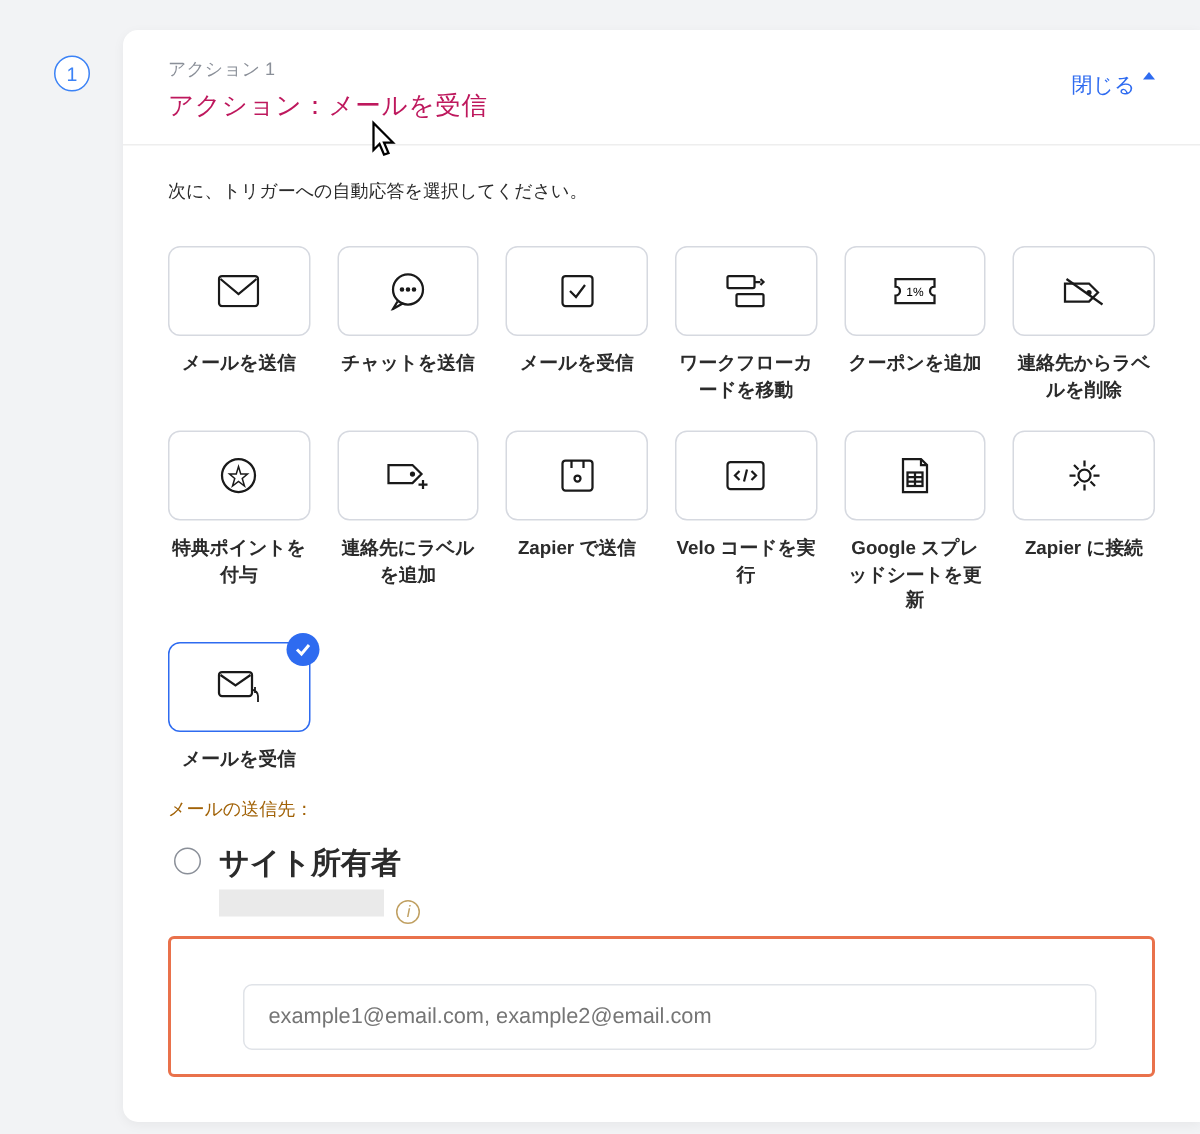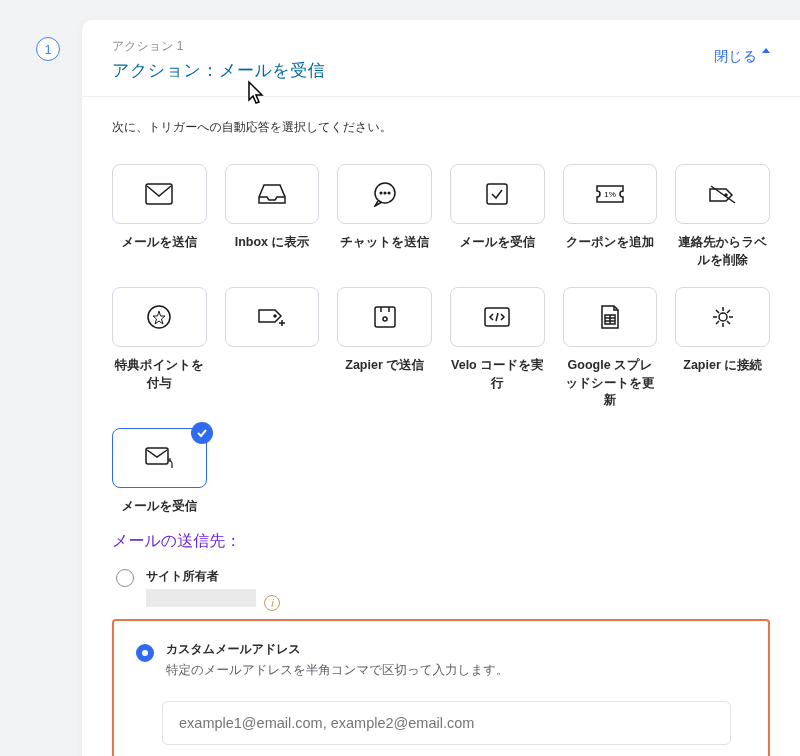--- a/index.html
+++ b/index.html
@@ -42,21 +42,21 @@
     position: relative;
   }
   .card-header .titles { }
   .card-header .sub {
     font-size: 12px;
     color: #8a8f98;
     margin-bottom: 4px;
   }
   .card-header .title {
     font-size: 17px;
-    color: #0369a1;
+    color: #be185d;
     letter-spacing: 0.5px;
   }
   .close-link {
     color: #2e6bf0;
     font-size: 14px;
     display:flex;
     align-items:flex-start;
     gap: 5px;
     cursor: pointer;
     margin-top: 10px;
@@ -116,22 +116,22 @@
   .tile.selected .tile-check { display:flex; }
   .tile-label {
     font-size: 12.5px;
     color:#2b2b2b;
     font-weight:600;
     line-height:1.4;
   }
   .tile-box svg { stroke:#1a1a1a; }
 
   .section-label {
-    font-size: 16px;
-    color:#6d28d9;
+    font-size: 12px;
+    color:#a16207;
     margin-bottom: 14px;
     font-family: Liberation Serif, serif;
   }
   .radio-row {
     display:flex;
     align-items:flex-start;
     gap: 12px;
     margin: 6px 0 6px 4px;
   }
   .radio {
@@ -139,21 +139,21 @@
     height:18px;
     border:1.5px solid #8a8f98;
     border-radius:50%;
     flex-shrink:0;
     margin-top:3px;
     display:flex;align-items:center;justify-content:center;
     cursor:pointer;
   }
   .radio.checked { border:6px solid #2e6bf0; }
   .radio-text {
-    font-size: 12px;
+    font-size: 20px;
     font-weight:600;
     color:#2b2b2b;
   }
   .radio-sub {
     font-size: 12.5px;
     color:#5b5f66;
     font-weight:400;
     margin-top:4px;
   }
   .info-icon {
@@ -225,48 +225,49 @@
           <div class="tile-box">
             <svg width="28" height="22" viewBox="0 0 28 22" fill="none" stroke-width="1.5">
                 <rect x="1" y="1" width="26" height="20" rx="2"></rect>
                 <path d="M2 3 L14 13 L26 3"></path>
               </svg>
           </div>
           <div class="tile-label">メールを送信</div>
         </div>
         <div class="tile">
           <div class="tile-box">
-            <svg width="28" height="22" viewBox="0 0 28 22" fill="none" stroke-width="1.5">
-                <path d="M1 14 L6 2 L22 2 L27 14 L27 20 L1 20 Z"></path>
-                <path d="M1 14 L9 14 L11 17 L17 17 L19 14 L27 14"></path>
-              </svg>
-          </div>
-          <div class="tile-label">Inbox に表示</div>
-        </div>
-        <div class="tile">
-          <div class="tile-box">
             <svg width="28" height="26" viewBox="0 0 28 26" fill="none" stroke-width="1.5">
                 <circle cx="14" cy="12" r="10"></circle>
                 <path d="M7 20 L4 25 L11 21"></path>
                 <circle cx="10" cy="12" r="0.8" fill="#000"></circle>
                 <circle cx="14" cy="12" r="0.8" fill="#000"></circle>
                 <circle cx="18" cy="12" r="0.8" fill="#000"></circle>
               </svg>
           </div>
           <div class="tile-label">チャットを送信</div>
         </div>
         <div class="tile">
           <div class="tile-box">
             <svg width="24" height="24" viewBox="0 0 24 24" fill="none" stroke-width="1.5">
                 <rect x="2" y="2" width="20" height="20" rx="2"></rect>
                 <path d="M7 12 L11 16 L17 8"></path>
               </svg>
           </div>
           <div class="tile-label">メールを受信</div>
         </div>
+        <div class="tile">
+          <div class="tile-box">
+            <svg width="28" height="24" viewBox="0 0 28 24" fill="none" stroke-width="1.5">
+                <rect x="2" y="2" width="18" height="8" rx="1"></rect>
+                <rect x="8" y="14" width="18" height="8" rx="1"></rect>
+                <path d="M20 6 L24 6 M24 4 L26 6 L24 8"></path>
+              </svg>
+          </div>
+          <div class="tile-label">ワークフローカードを移動</div>
+        </div>
 
         <div class="tile">
           <div class="tile-box">
             <svg width="30" height="20" viewBox="0 0 30 20" fill="none" stroke-width="1.5">
                 <path d="M2 2 L28 2 L28 7 A3 3 0 0 0 28 13 L28 18 L2 18 L2 13 A3 3 0 0 0 2 7 Z"></path>
                 <text x="15" y="13" font-size="8" text-anchor="middle" fill="#000" stroke="none">1%</text>
               </svg>
           </div>
           <div class="tile-label">クーポンを追加</div>
         </div>
@@ -290,20 +291,21 @@
           <div class="tile-label">特典ポイントを付与</div>
         </div>
         <div class="tile">
           <div class="tile-box">
             <svg width="30" height="22" viewBox="0 0 30 22" fill="none" stroke-width="1.5">
                 <path d="M2 4 L18 4 L24 10 L18 16 L2 16 Z"></path>
                 <circle cx="18" cy="10" r="1" fill="#000"></circle>
                 <path d="M25 14 L25 20 M22 17 L28 17"></path>
               </svg>
           </div>
+          <div class="tile-label">連絡先にラベルを追加</div>
         </div>
         <div class="tile">
           <div class="tile-box">
             <svg width="26" height="26" viewBox="0 0 26 26" fill="none" stroke-width="1.5">
                 <rect x="3" y="3" width="20" height="20" rx="2"></rect>
                 <path d="M9 3 L9 8 M17 3 L17 8"></path>
                 <circle cx="13" cy="15" r="2"></circle>
               </svg>
           </div>
           <div class="tile-label">Zapier で送信</div>
@@ -364,25 +366,18 @@
         <div>
           <span class="radio-text">サイト所有者</span>
           <div>
             <span class="redact"></span>
             <span class="info-icon">i</span>
           </div>
         </div>
       </div>
 
       <div class="highlight-box">
-        <div class="radio-row">
-          <div class="radio checked"></div>
-          <div>
-            <div class="radio-text">カスタムメールアドレス</div>
-            <div class="radio-sub">特定のメールアドレスを半角コンマで区切って入力します。</div>
-          </div>
-        </div>
         <input class="email-input" placeholder="example1@email.com, example2@email.com" style="">
       </div>
 
     </div>
   </div>
 </div>
 
 </body></html>

